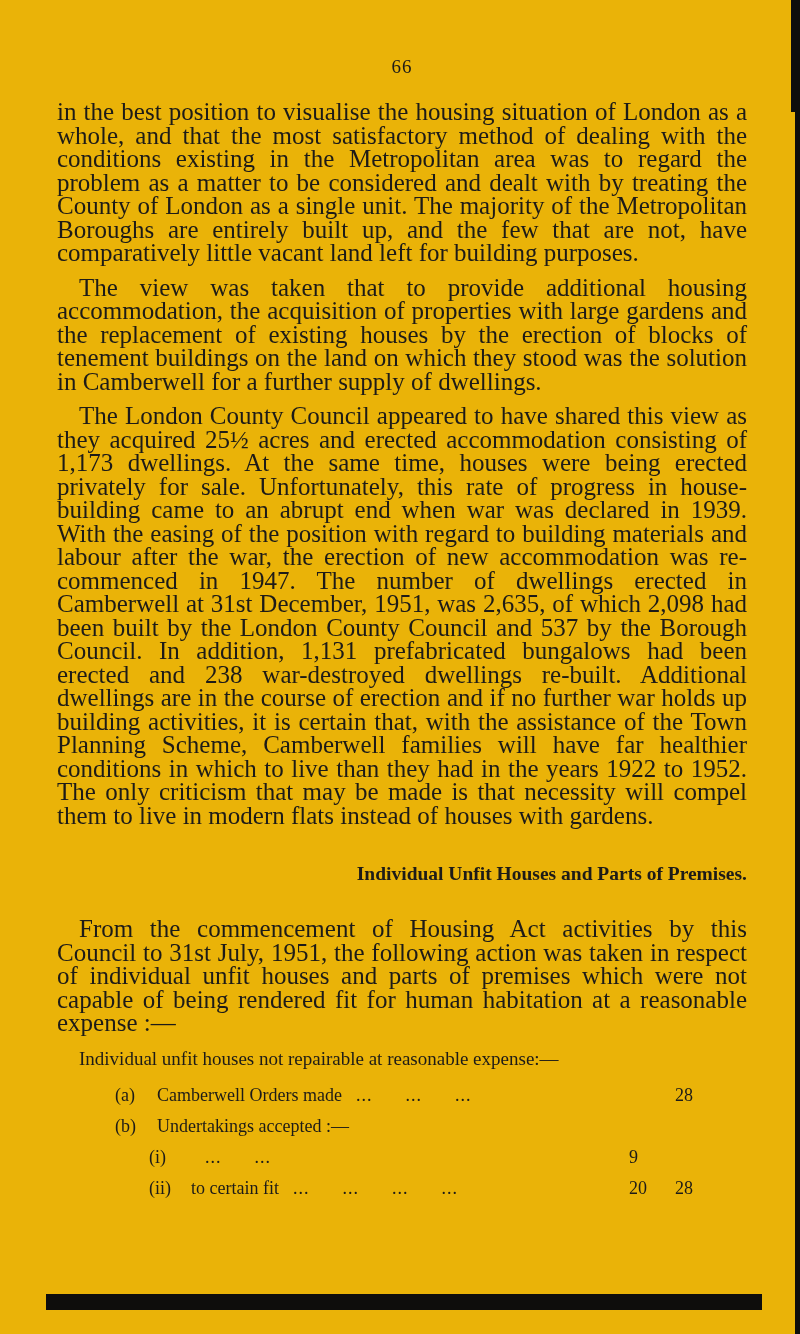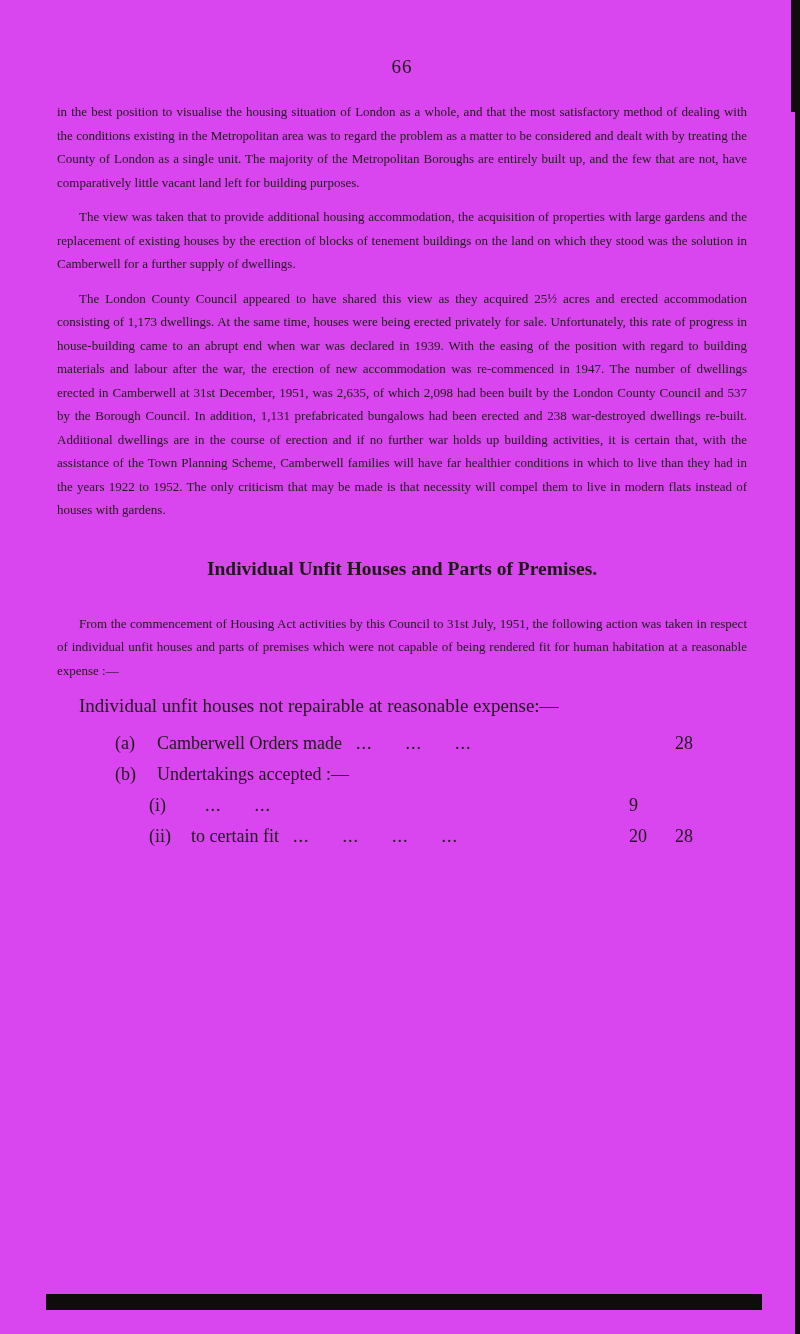--- a/index.html
+++ b/index.html
@@ -7,46 +7,46 @@
   body {
     width: 800px;
     height: 1334px;
     background: #e9e7e2;
     font-family: "Liberation Serif", "DejaVu Serif", serif;
   }
   .page {
     position: relative;
     width: 800px;
     height: 1334px;
-    background: #d946ef;
+    background: #eab308;
     color: #1d1b18;
     overflow: hidden;
   }
   .content {
     position: absolute;
     left: 57px;
     top: 56px;
     width: 690px;
   }
   .page-number {
     text-align: center;
     font-size: 19px;
     letter-spacing: 1px;
     margin-bottom: 22px;
   }
   .para {
-    font-size: 13px;
+    font-size: 25px;
     line-height: 23.5px;
     text-align: justify;
     text-indent: 22px;
     margin-bottom: 11px;
   }
   .para.no-indent { text-indent: 0; }
   .section-heading {
-    text-align: center;
+    text-align: right;
     font-size: 19.5px;
     font-weight: bold;
     margin: 36px 0 32px 0;
   }
   .list-title {
     font-size: 19px;
     line-height: 23.5px;
     text-indent: 22px;
     margin: 12px 0 12px 0;
   }

